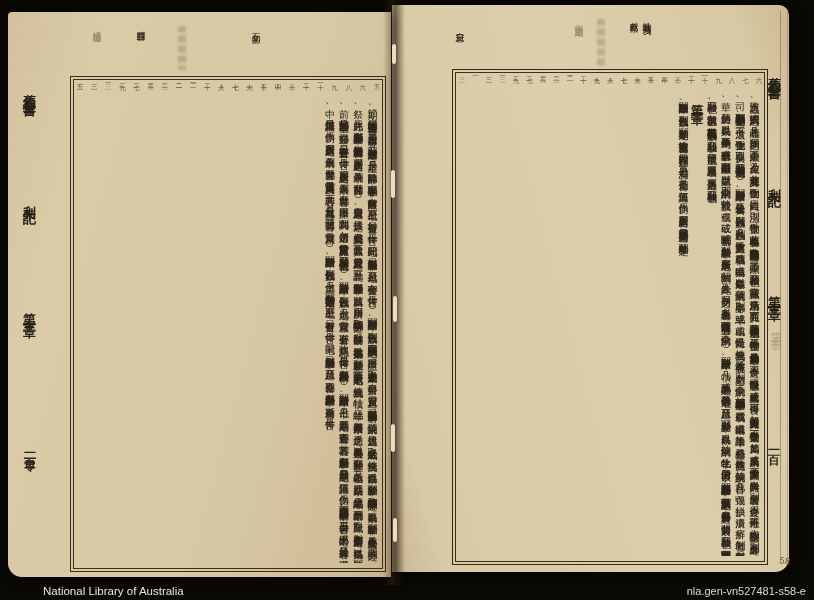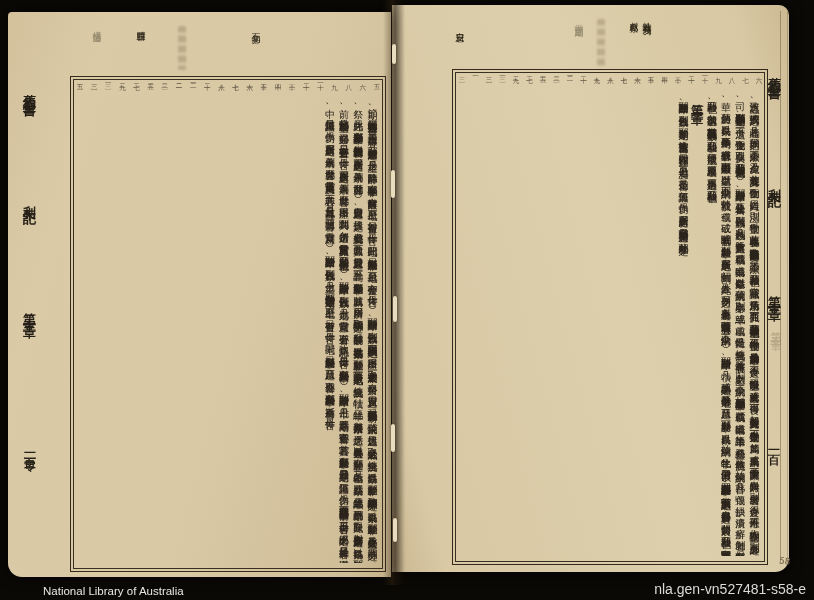--- a/index.html
+++ b/index.html
@@ -37,21 +37,21 @@
   .pnum{position:absolute;font-size:12px;font-weight:bold;letter-spacing:2px;color:#241f17;}
   .ghost{position:absolute;font-size:11px;letter-spacing:2px;color:#6b5c43;opacity:.35;filter:blur(.4px);}
   .note{position:absolute;font-size:9px;letter-spacing:1px;color:#2e2719;line-height:10px;}
   .note.faint{opacity:.4;filter:blur(.5px);}
   .bleed{position:absolute;background:repeating-linear-gradient(180deg,rgba(90,75,50,.25) 0 6px,rgba(90,75,50,.05) 6px 10px);
     width:8px;border-radius:2px;filter:blur(1px);}
   
   .caption{position:absolute;font-family:"Liberation Sans","DejaVu Sans",sans-serif;color:#e9e7e3;
     filter:blur(.3px);}
   .cap-left{left:3px;bottom:3px;font-size:11.5px;padding-left:40px;}
-  .cap-right{right:8px;bottom:3px;font-size:14px;color:#dcdad6;}
+  .cap-right{right:8px;bottom:3px;font-size:11px;color:#dcdad6;}
   .edge-number{position:absolute;right:24px;top:556px;font-size:9px;color:#6e5f46;
     font-family:"DejaVu Sans",sans-serif;transform:rotate(8deg);}
 </style>
 </head>
 <body>
 
 <div class="scene">
 
   <div class="page page-right">
     <div class="edge-lines"></div>

